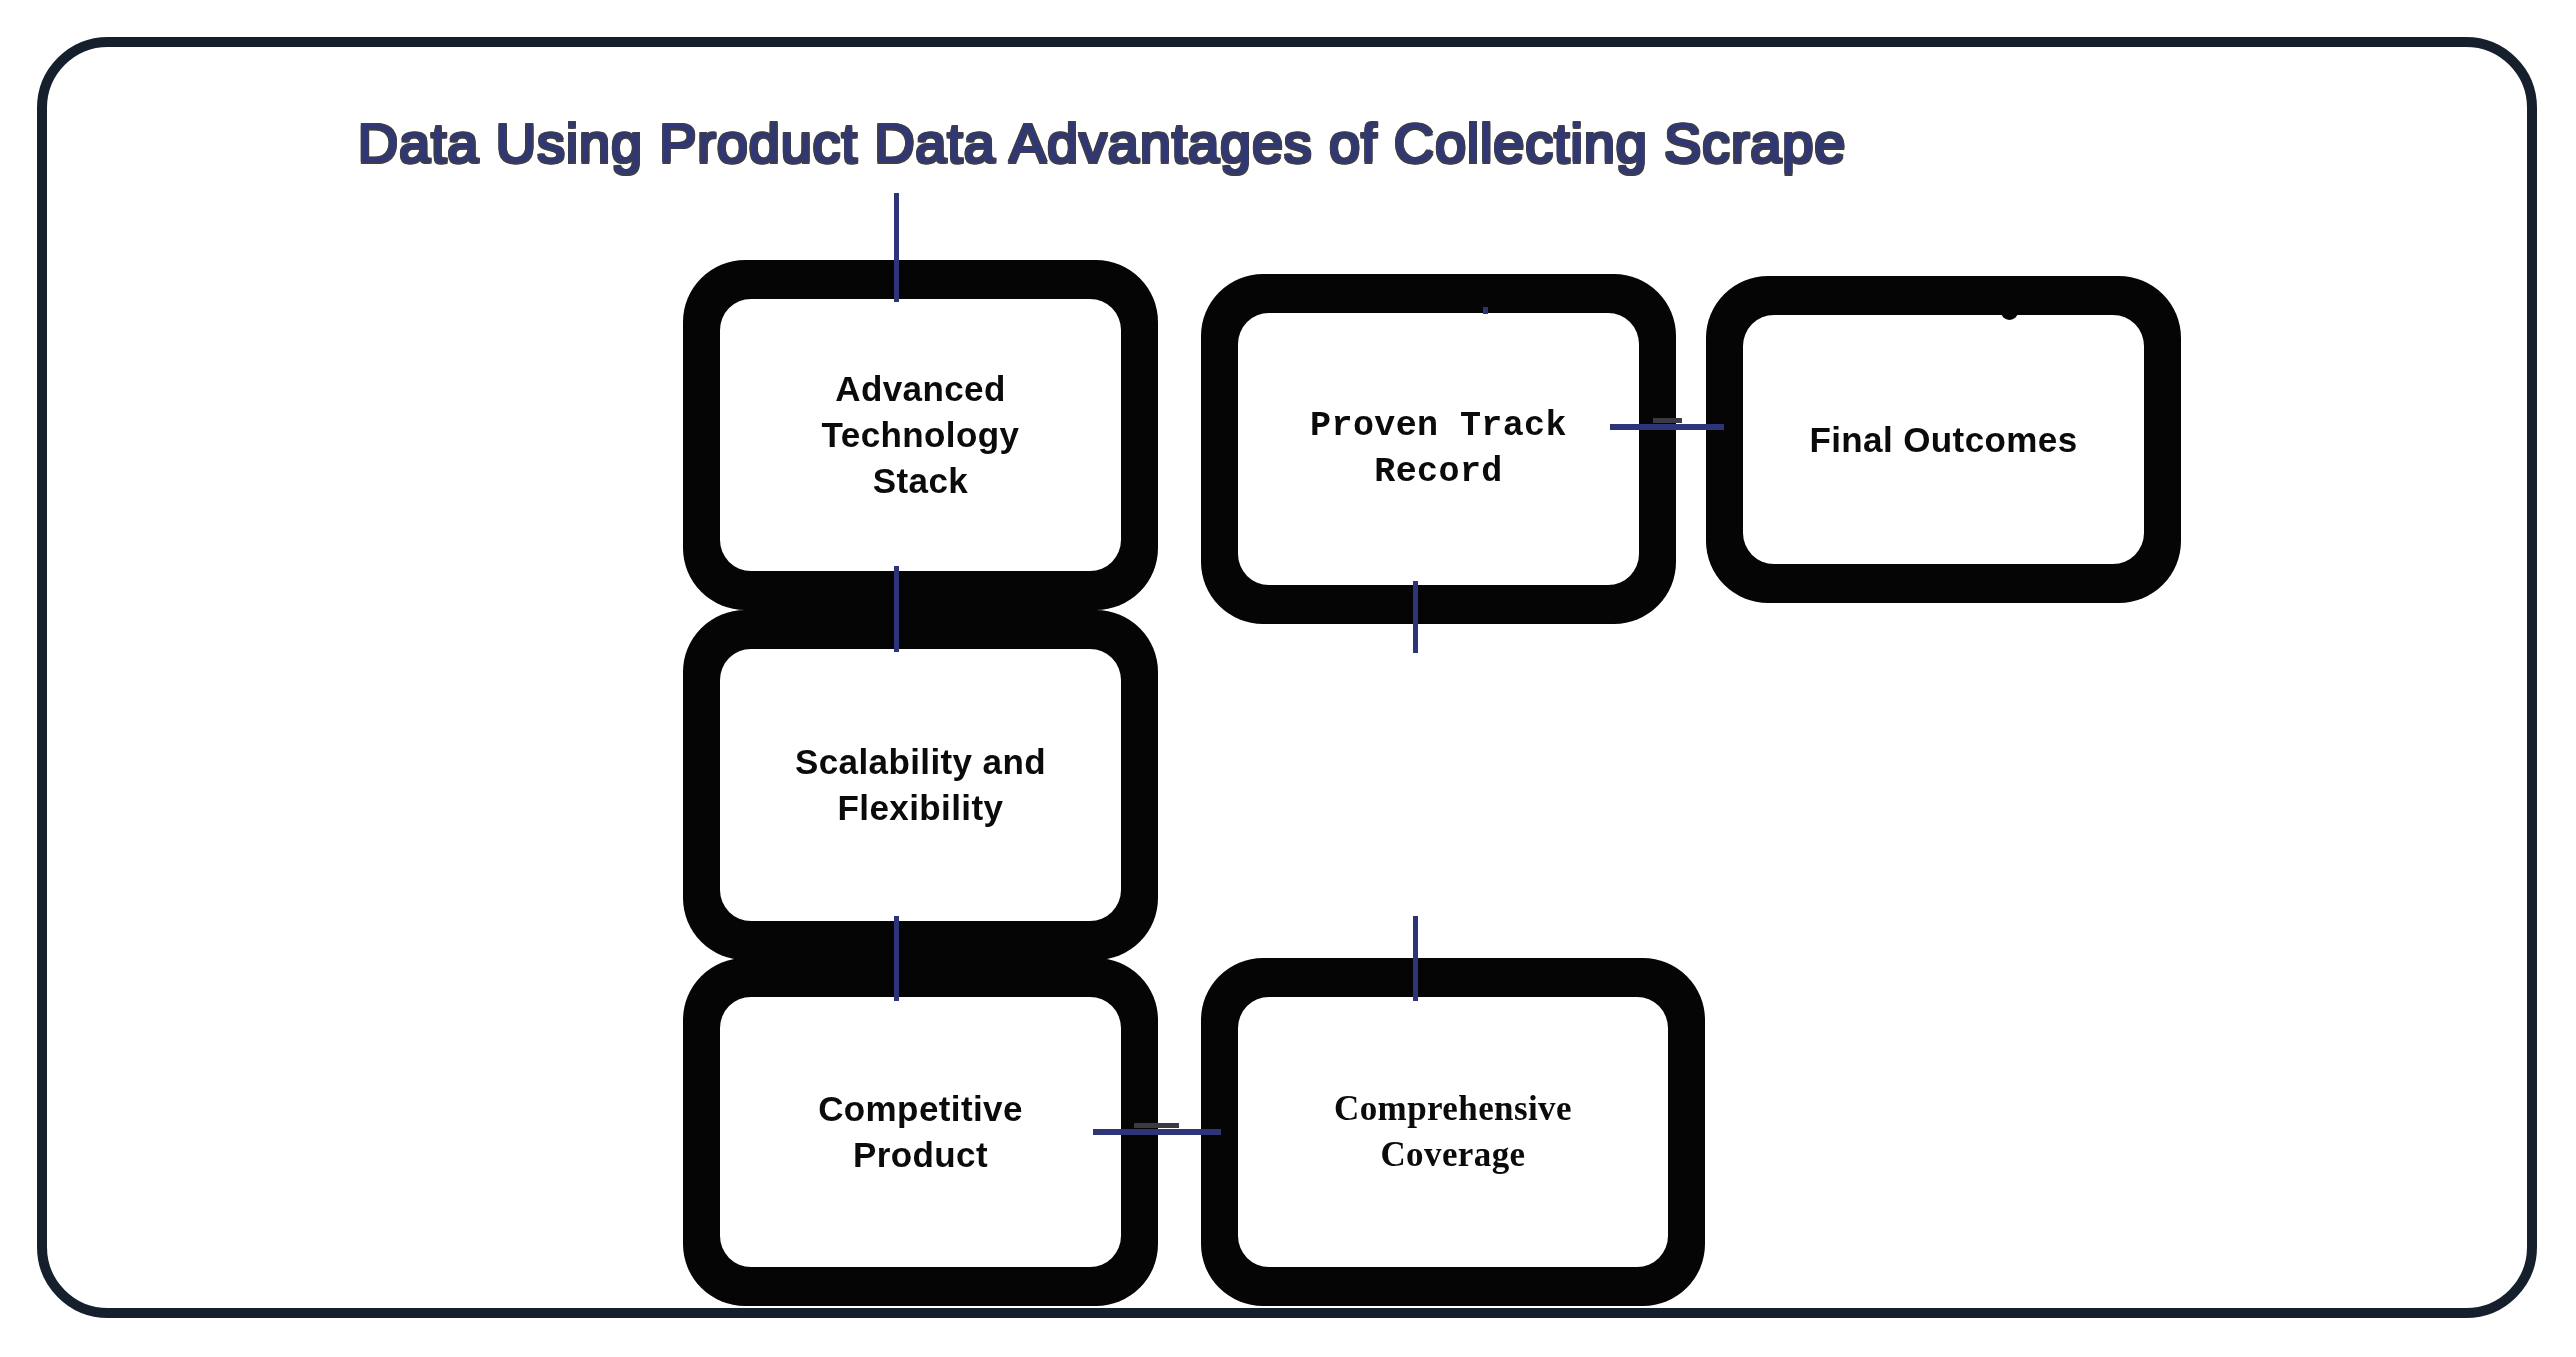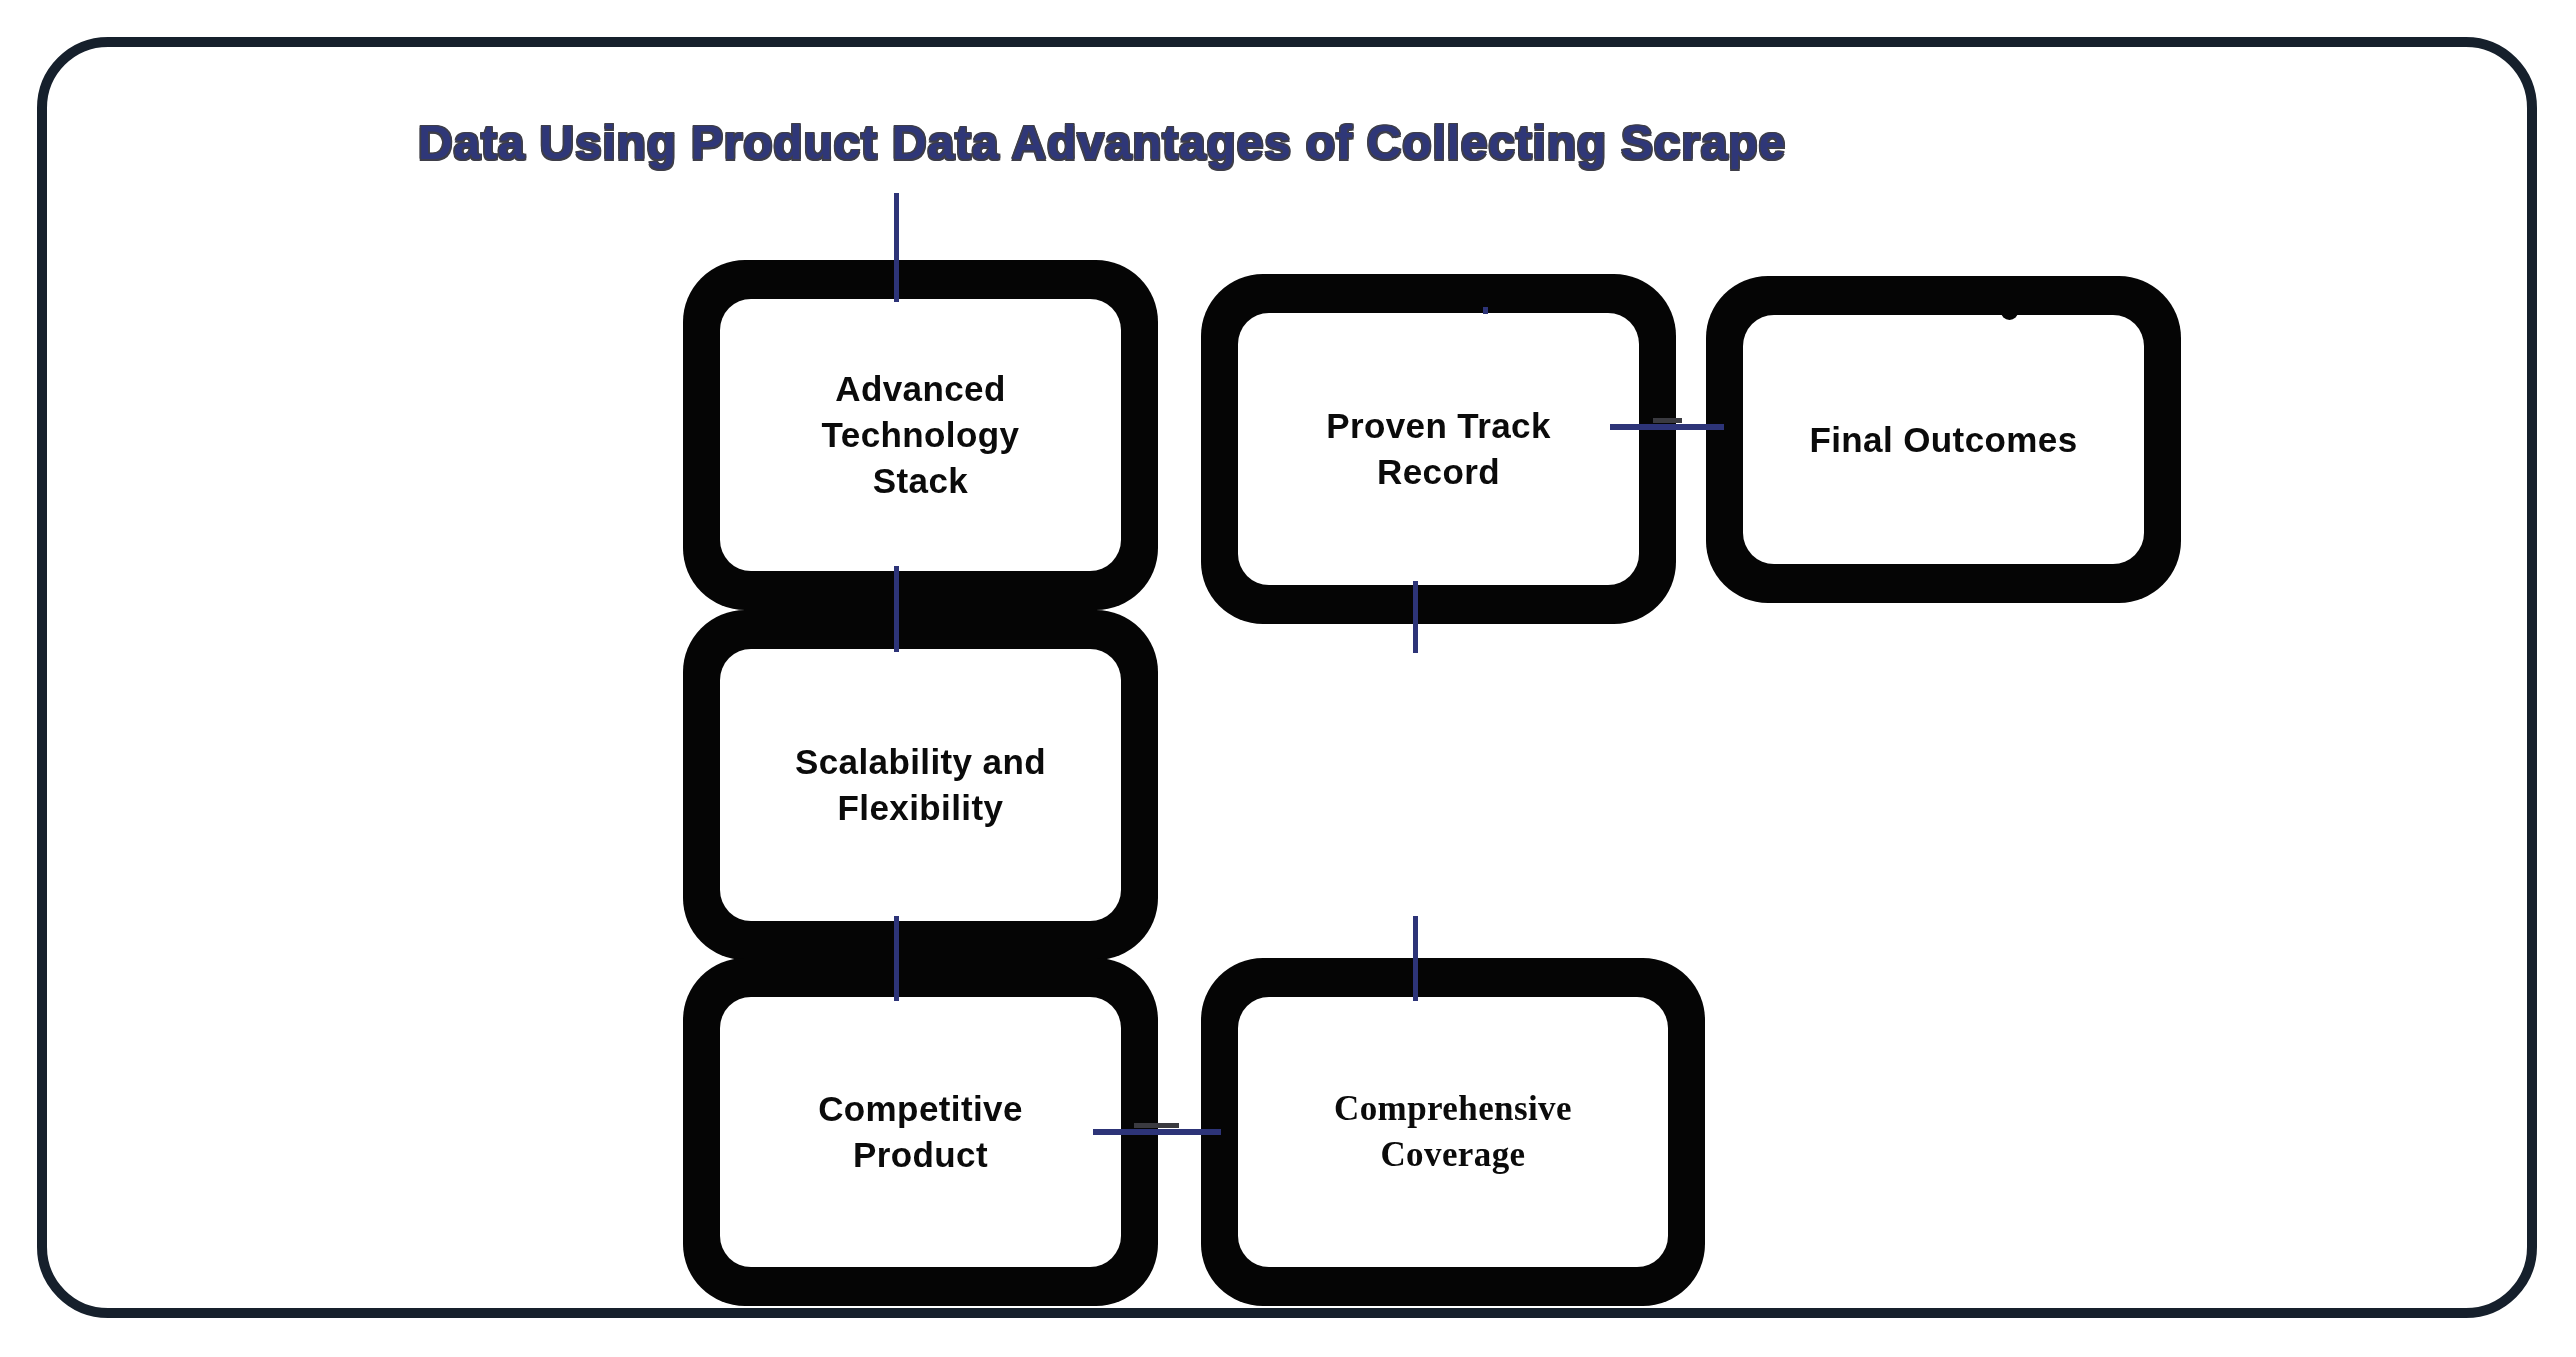--- a/index.html
+++ b/index.html
@@ -9,21 +9,21 @@
     --accent:#2d3478;--frame:#16202c;--node:#050505;--ink:#0b0b0b;
     --title_fill:#2f3778;--title_outline:#3e3e49;--artifact:#3a3a40;
   }
   .canvas{position:absolute;inset:0;}
   .frame{
     position:absolute;left:37px;top:37px;width:2500px;height:1281px;
     box-sizing:border-box;border:10px solid var(--frame);border-radius:71px;
   }
   .title{
     position:absolute;top:113px;left:1102px;transform:translateX(-50%);
-    font-size:48px;line-height:60px;font-weight:bold;letter-spacing:0.8px;
+    font-size:56px;line-height:60px;font-weight:normal;letter-spacing:0.8px;
     color:var(--title_fill);white-space:nowrap;z-index:4;
     text-shadow:
       1.5px 0 0 var(--title_outline),-1.5px 0 0 var(--title_outline),
       0 1.5px 0 var(--title_outline),0 -1.5px 0 var(--title_outline),
       1.5px 1.5px 0 var(--title_outline),-1.5px -1.5px 0 var(--title_outline),
       1.5px -1.5px 0 var(--title_outline),-1.5px 1.5px 0 var(--title_outline);
     text-align: center;
   }
   .node{position:absolute;background:var(--node);border-radius:62px;z-index:1;margin-left:24px;}
   .node-inner{
@@ -37,21 +37,21 @@
   }
   .v-line{position:absolute;width:5.4px;background:var(--accent);z-index:5;}
   .h-line{position:absolute;height:6.2px;background:var(--accent);z-index:5;}
   .h-artifact{position:absolute;height:5.4px;background:var(--artifact);z-index:6;}
   .tick{position:absolute;width:5.4px;height:7px;background:var(--accent);z-index:6;}
   .notch{position:absolute;width:17px;height:8.5px;background:var(--node);
          border-radius:0 0 8.5px 8.5px;z-index:6;}
 
   
   #n-ats{left:659px;top:260px;width:475px;height:350px;}
-  #n-ptr{left:1177px;top:274px;width:475px;height:350px;}
+  #n-ptr{left:1177px;top:274px;width:475px;height:350px;font-family:Liberation Mono, monospace;}
   #n-fo {left:1682px;top:276px;width:475px;height:327px;}
   #n-sf {left:659px;top:610px;width:475px;height:350px;}
   #n-cdf{left:1177px;top:610px;width:475px;height:350px;}
   #n-cp {left:659px;top:958px;width:475px;height:348px;}
   #n-cc {left:1177px;top:958px;width:504px;height:348px;font-family:Liberation Serif, serif;}
 
   
   #c-title{left:894px;top:193px;height:109px;}
   #c-c1-a{left:894px;top:566px;height:86px;}
   #c-c1-b{left:894px;top:916px;height:85px;}

